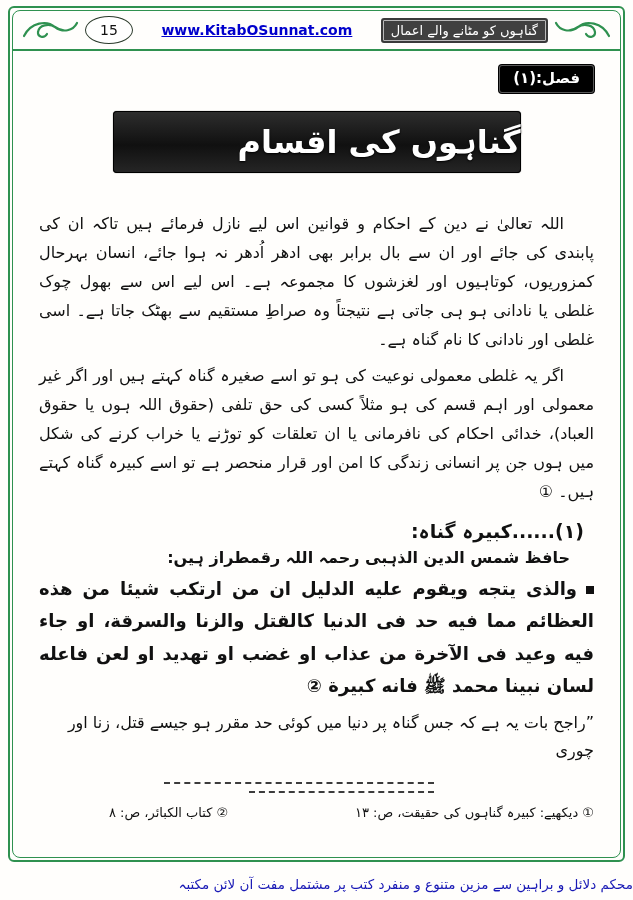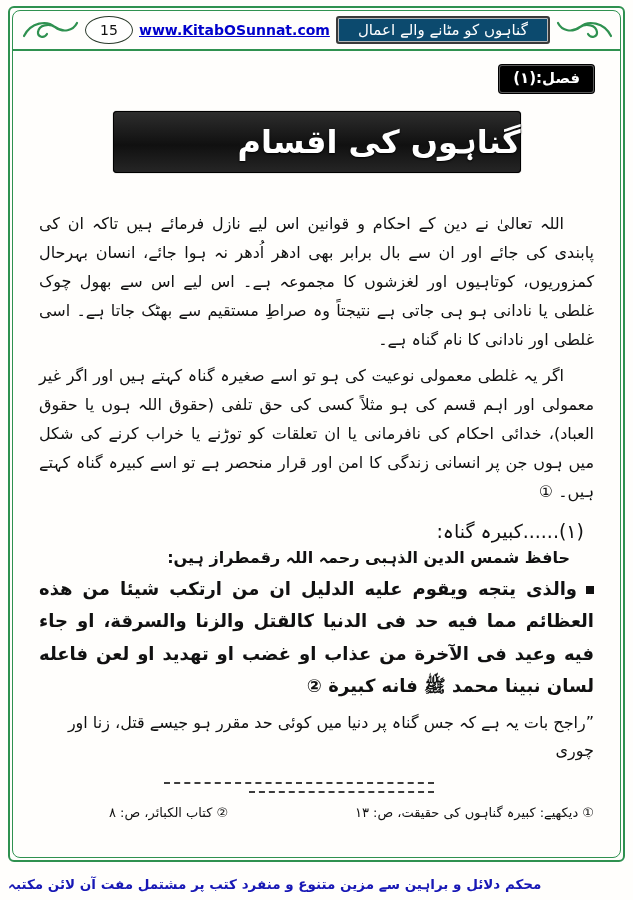--- a/index.html
+++ b/index.html
@@ -59,27 +59,27 @@
     color: #0000cc;
     font-size: 14px;
     font-weight: bold;
     text-decoration: underline;
     cursor: pointer;
     white-space: nowrap;
   }
   .header-banner {
     flex: 0 0 auto;
     max-width: 218px;
-    background: #0c4a6e;
+    background: #404040;
     color: #ffffff;
     border: 2px solid #3a3a3a;
     box-shadow: inset 0 0 0 1px #b9b9b9;
     border-radius: 3px;
-    padding: 3px 20px;
-    font-size: 15px;
+    padding: 3px 8px;
+    font-size: 13px;
     direction: rtl;
     white-space: nowrap;
     overflow: hidden;
   }
   
   .content {
     padding: 0 26px;
     direction: rtl;
     color: #111;
   }
@@ -112,21 +112,21 @@
   }
   .para {
     font-size: 16px;
     line-height: 1.82;
     text-align: justify;
     margin: 6px 0;
   }
   .indent { text-indent: 30px; }
   .section-heading {
     font-size: 19px;
-    font-weight: normal;
+    font-weight: bold;
     margin: 14px 0 6px;
     text-indent: 10px;
   }
   .attribution {
     font-size: 16px;
     margin: 2px 0 6px;
     text-indent: 24px;
     font-weight: bold;
   }
   .arabic {
@@ -166,24 +166,24 @@
     justify-content: space-between;
     padding-left: 70px;
     margin-top: 12px;
     font-size: 13px;
     color: #111;
   }
   
   .footer {
     position: absolute;
     left: 8px; right: 0; bottom: 8px;
-    text-align: left;
+    text-align: right;
     color: #1818b5;
     font-size: 13.5px;
-    font-weight: bold;
+    font-weight: normal;
     direction: rtl;
   }
 </style>
 </head>
 <body>
 
 <div class="page">
 
   <div class="frame">
     <div class="frame-inner">

